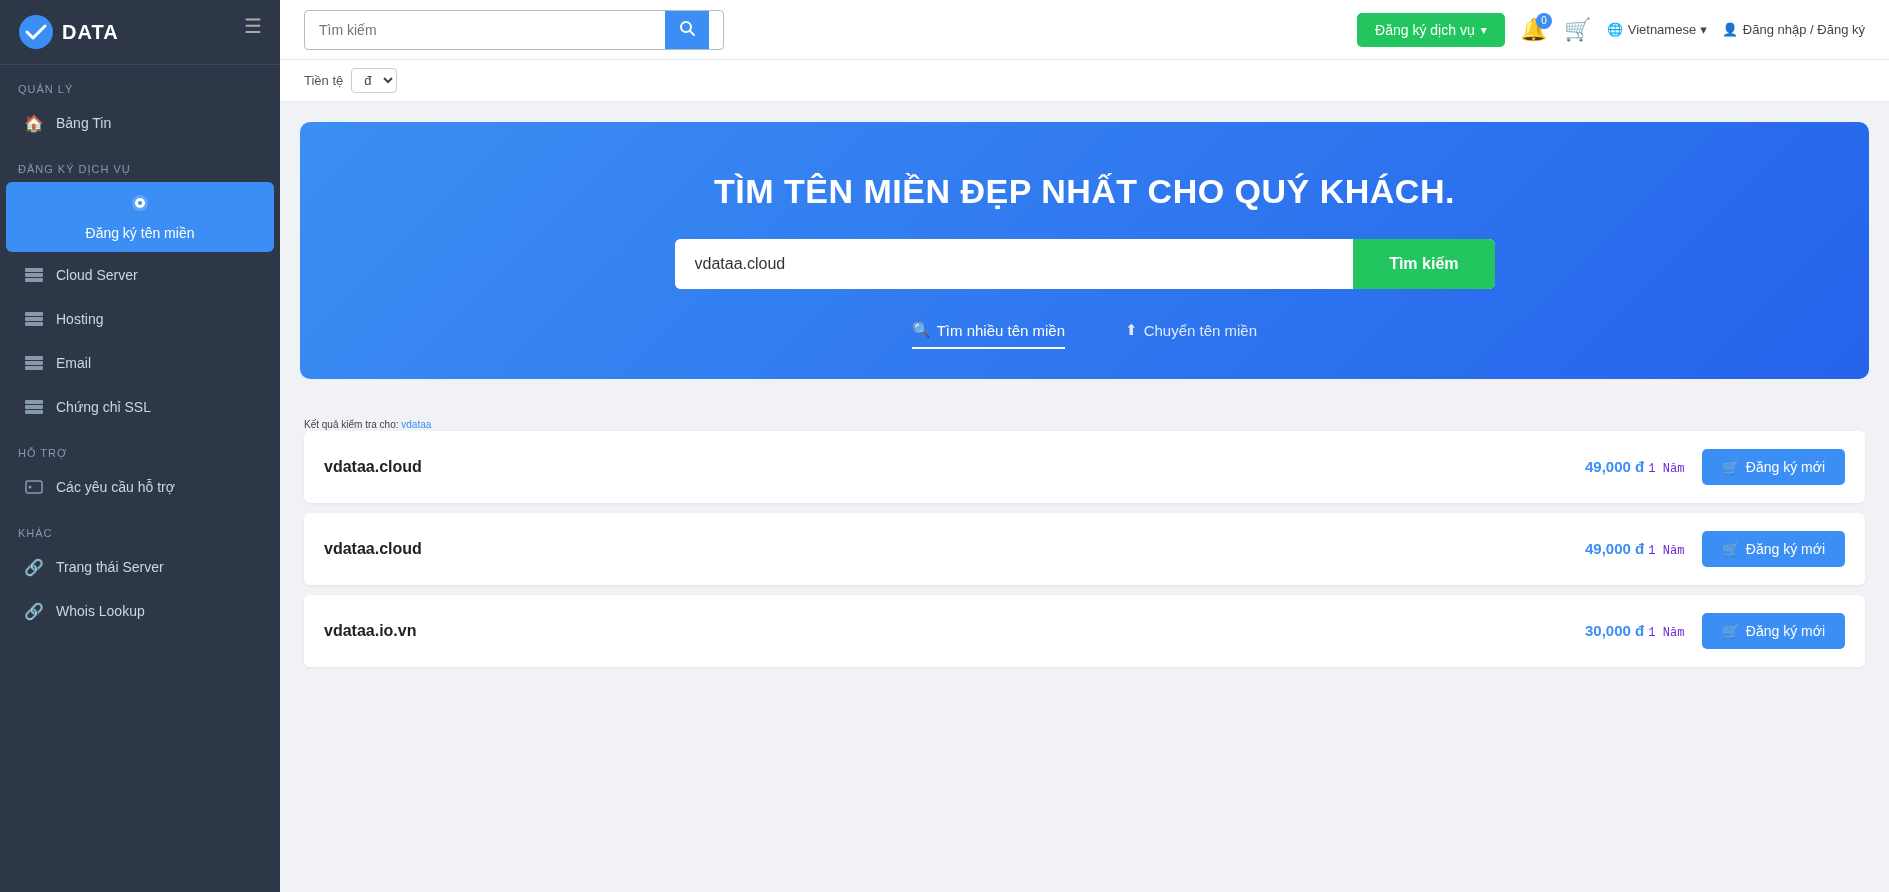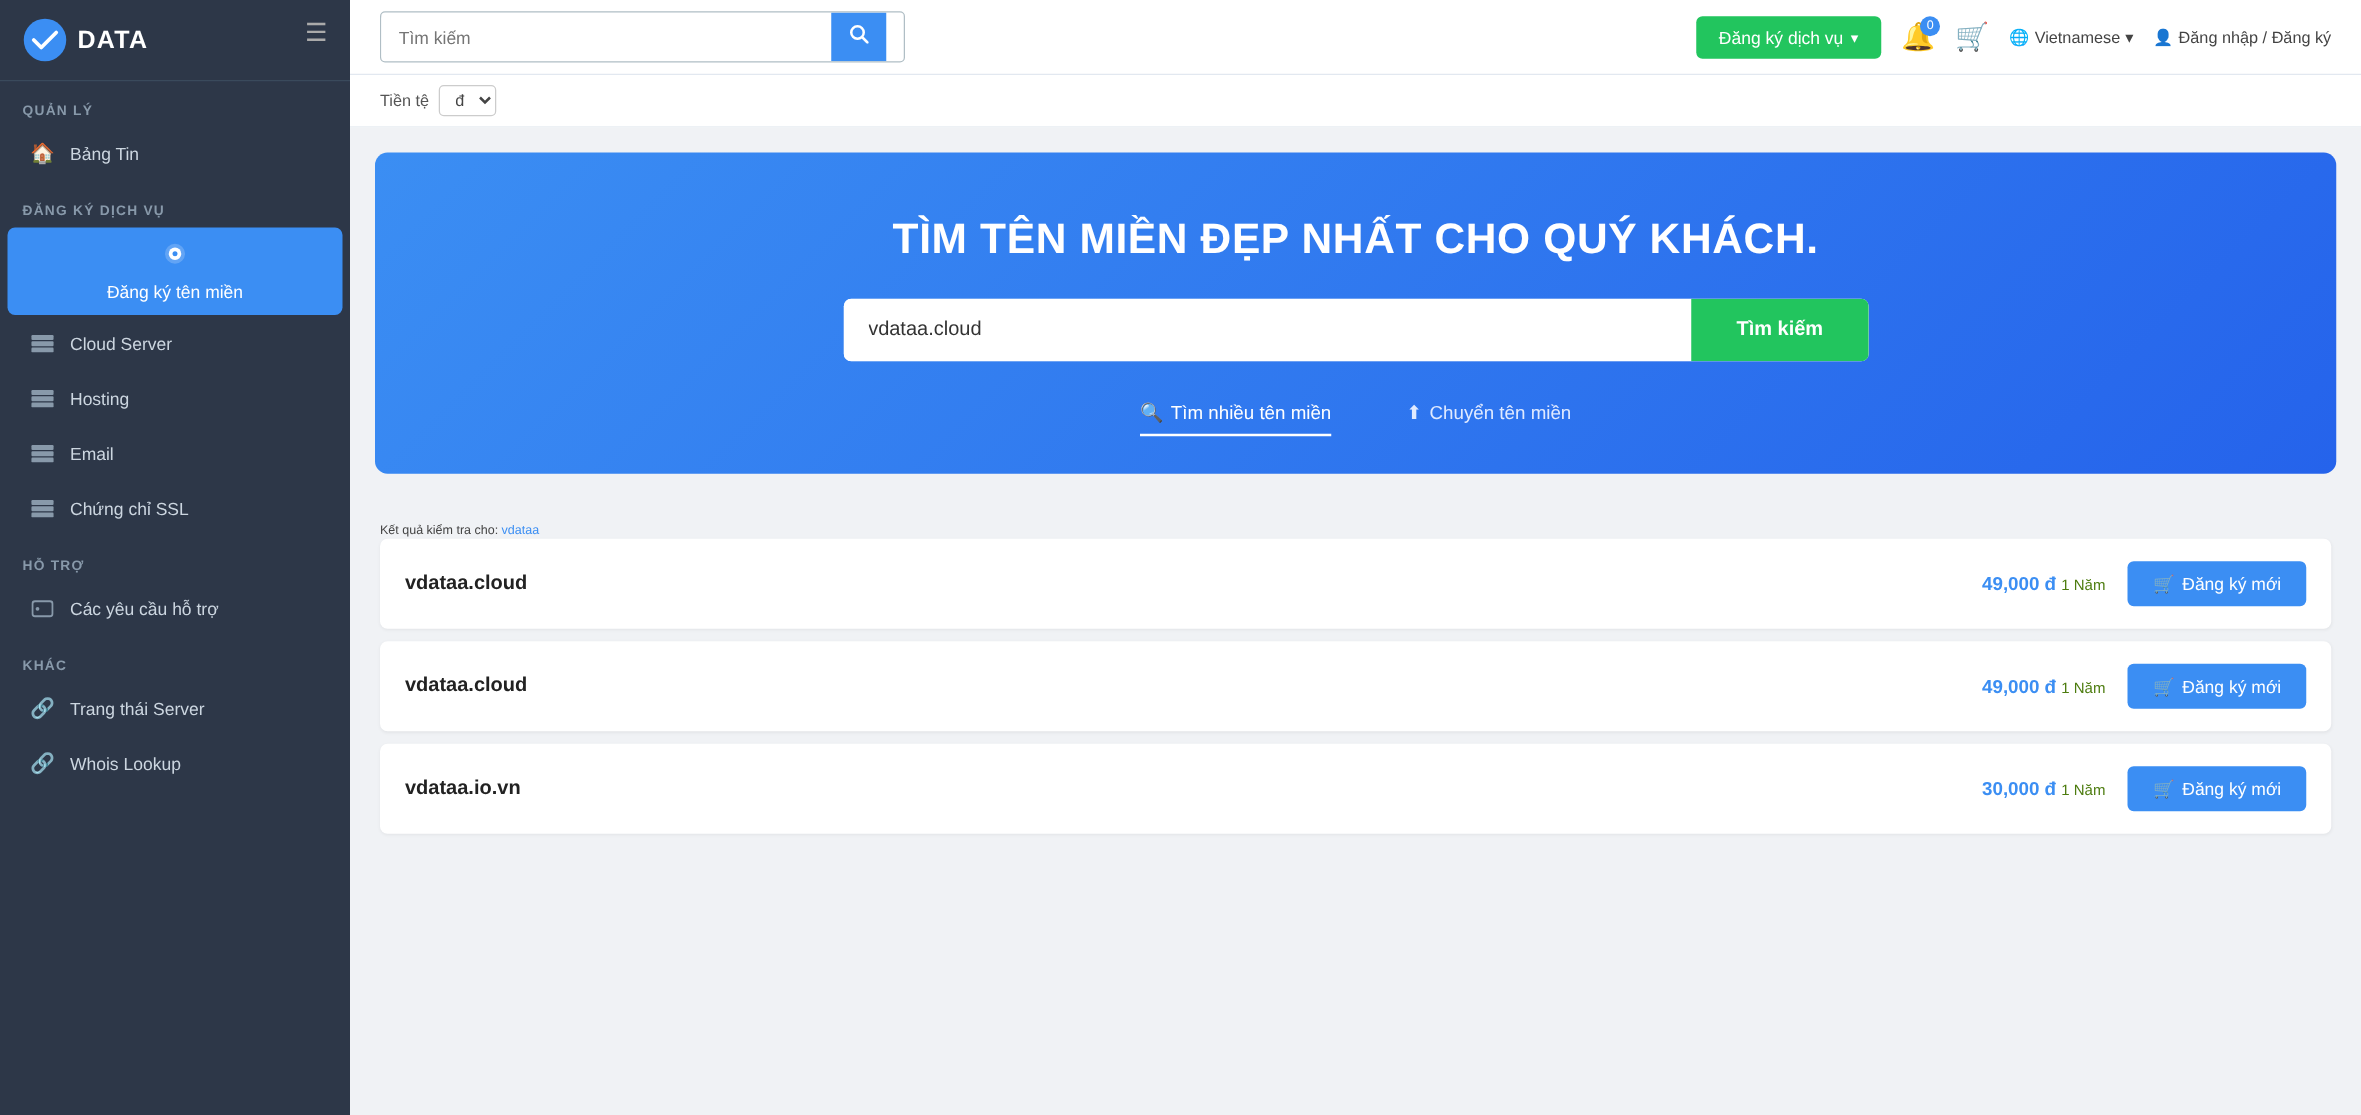--- a/index.html
+++ b/index.html
@@ -39,21 +39,21 @@
       color: #fff;
       letter-spacing: 1px;
     }
     .hamburger-icon {
       font-size: 20px;
       color: #aaa;
       cursor: pointer;
     }
     .sidebar-section-label {
       font-size: 11px;
-      font-weight: 700;
+      font-weight: 400;
       color: #8899aa;
       padding: 18px 18px 6px 18px;
       letter-spacing: 1px;
       text-transform: uppercase;
     }
     .sidebar-item {
       display: flex;
       align-items: center;
       gap: 12px;
       padding: 11px 18px;
@@ -309,21 +309,21 @@
       color: #222;
       flex: 1;
     }
     .result-price {
       font-size: 15px;
       color: #3b8ef3;
       margin-right: 18px;
       white-space: nowrap;
     }
     .result-price .price-val { font-weight: 700; }
-    .result-price .price-unit { font-size: 12px; color: #4d7c0f; }
+    .result-price .price-unit { font-size: 12px; color: #6d28d9; font-family: Liberation Mono, monospace; }
     .register-domain-btn {
       background: #3b8ef3;
       color: #fff;
       border: none;
       padding: 10px 20px;
       border-radius: 5px;
       font-size: 14px;
       font-weight: 500;
       cursor: pointer;
       display: flex;

